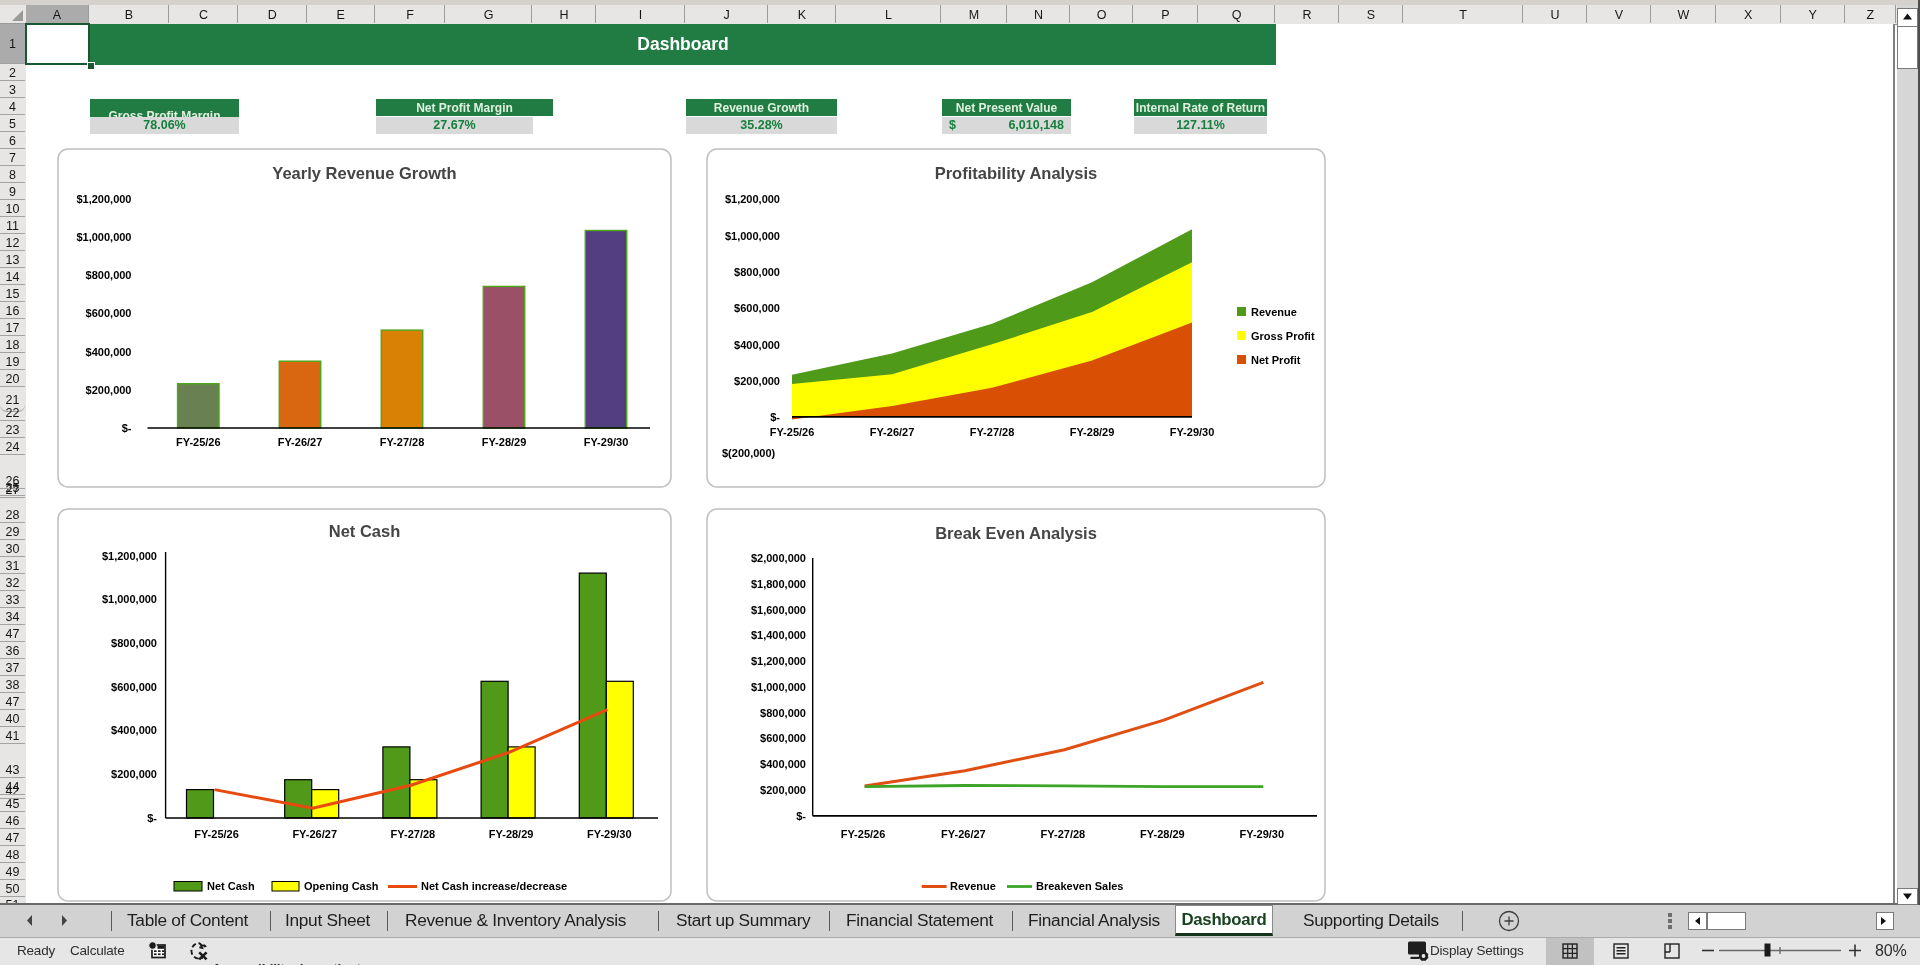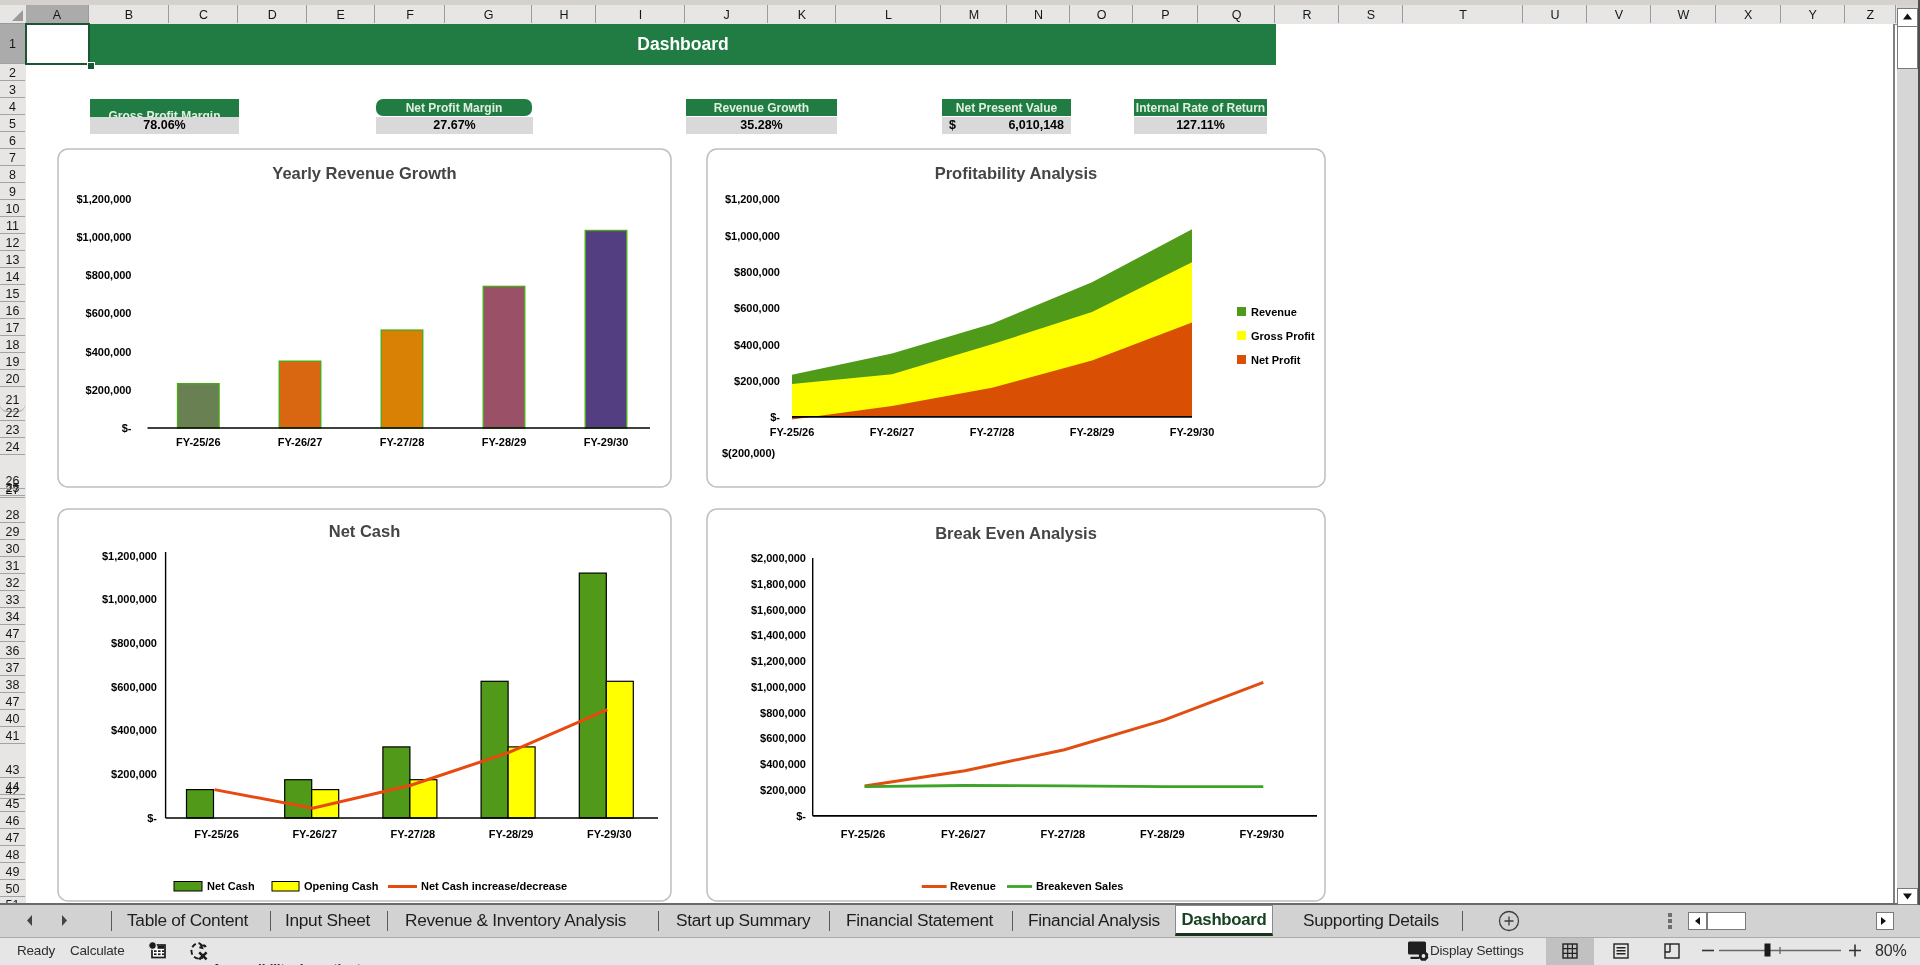--- a/index.html
+++ b/index.html
@@ -22,21 +22,21 @@
   #sheet{left:26px;top:24px;width:1867px;height:879px;background:#fff;}
   #sheetredge{left:1893px;top:24px;width:2px;height:881px;background:#808080;}
   
   #banner{left:90px;top:24px;width:1186px;height:41px;background:#217c43;
     color:#fff;font-weight:bold;font-size:17.5px;display:flex;align-items:center;justify-content:center;}
   #a1{left:25px;top:23px;width:65px;height:42px;border:2px solid #1b5632;background:#fff;box-sizing:border-box;}
   #a1h{left:87px;top:62px;width:6px;height:6px;background:#1b5632;border:1px solid #fff;}
   
   .kpihead{position:absolute;background:#217c43;color:#dff0df;font-weight:bold;font-size:12px;white-space:nowrap;
     display:flex;align-items:center;justify-content:center;}
-  .kpival{position:absolute;background:#d9d9d9;color:#000000;font-weight:bold;font-size:12.5px;
+  .kpival{position:absolute;background:#d9d9d9;color:#15803d;font-weight:bold;font-size:12.5px;
     display:flex;align-items:center;justify-content:center;}
   
   #vsb{left:1897px;top:5px;width:21px;height:900px;background:#d6d6d6;}
   #redge{left:1918px;top:0px;width:2px;height:965px;background:#4e4e4e;}
   .sbbox{position:absolute;background:#fff;border:1px solid #7a7a7a;box-sizing:border-box;}
   
   #tabbar{left:0;top:905px;width:1920px;height:32px;background:#d2d2d2;}
   .tabtxt{position:absolute;top:0;height:31px;display:flex;align-items:center;color:#1e1e1e;font-size:17.3px;letter-spacing:-0.3px;}
   .tabsep{position:absolute;top:6px;width:1px;height:20px;background:#5a5a5a;}
   #activetab{position:absolute;left:1175px;top:905px;width:98px;height:31px;background:#fff;
@@ -138,21 +138,21 @@
       <div class="rowcell" style="top:864px;height:16px;">49</div>
       <div class="rowcell" style="top:881px;height:16px;">50</div>
       <div class="rowcell" style="top:898px;height:6px;align-items:flex-start;">51</div>
     </div>
   <div id="banner" class="abs">Dashboard</div>
   <div id="a1" class="abs"></div>
   <div id="a1h" class="abs"></div>
   <div id="kpis">
       <div class="kpihead" style="left:90px;top:99px;width:149px;height:34px;">Gross Profit Margin</div>
       <div class="kpival" style="left:90px;top:117px;width:149px;height:16.5px;">78.06%</div>
-      <div class="kpihead" style="left:376px;top:99px;width:156px;height:17px;border-radius:7px;">Net Profit Margin</div>
+      <div class="kpihead" style="left:376px;top:99px;width:177px;height:17px;">Net Profit Margin</div>
       <div class="kpival" style="left:376px;top:117px;width:157px;height:16.5px;">27.67%</div>
       <div class="kpihead" style="left:686px;top:99px;width:151px;height:17px;">Revenue Growth</div>
       <div class="kpival" style="left:686px;top:117px;width:151px;height:16.5px;">35.28%</div>
       <div class="kpihead" style="left:942px;top:99px;width:129px;height:17px;">Net Present Value</div>
       <div class="kpival" style="left:942px;top:117px;width:129px;height:16.5px;">
         <span style="position:absolute;left:7px;">$</span>
         <span style="position:absolute;right:7px;">6,010,148</span>
       </div>
       <div class="kpihead" style="left:1134px;top:99px;width:133px;height:17px;">Internal Rate of Return</div>
       <div class="kpival" style="left:1134px;top:117px;width:133px;height:16.5px;">127.11%</div>

